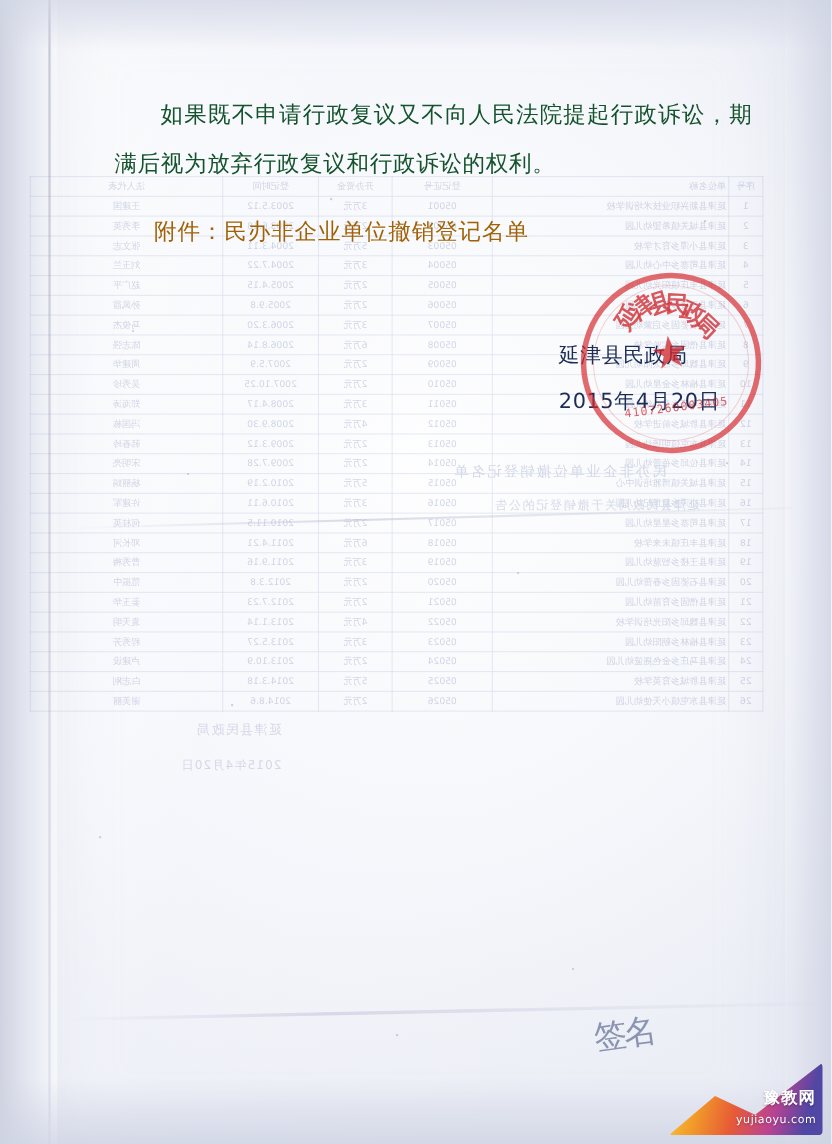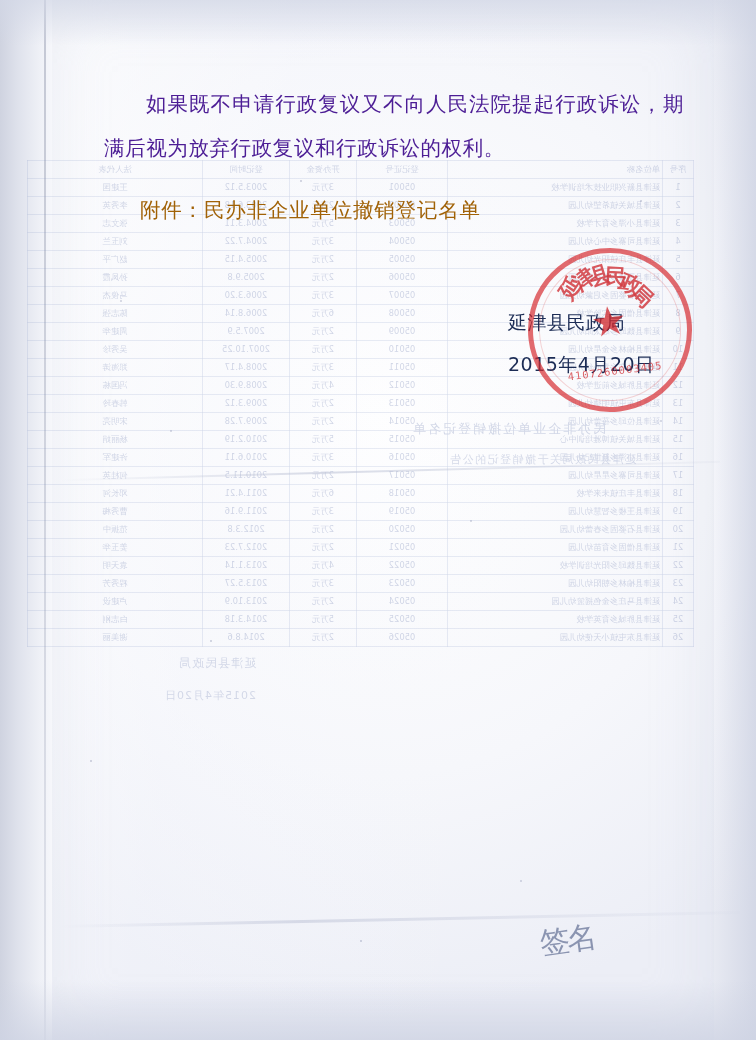--- a/index.html
+++ b/index.html
@@ -92,21 +92,21 @@
     color: #1b2b52;
     font-family: "DejaVu Sans", sans-serif;
   }
   .para {
     position: absolute;
     left: 104px;
     width: 580px;
     font-size: 20.5px;
     line-height: 44px;
     letter-spacing: 0.6px;
-    color: #4c1d95;
+    color: #14532d;
     text-align: justify;
   }
   .para1 { top: 82px; text-indent: 42px; }
   .attach {
     position: absolute;
     left: 104px;
     top: 196px;
     font-size: 20.5px;
     letter-spacing: 0.8px;
     text-indent: 36px;
@@ -581,20 +581,25 @@
       </div>
     <div class="seal-code">4107260003405</div>
   </div>
 
   <div class="handsign">签名</div>
 
   <div class="top-shadow"></div>
   <div class="right-shadow"></div>
   <div class="bottom-shadow"></div>
 
+  <div class="watermark">
+    <div class="wm-swoosh"></div>
+    <div class="wm-text">豫教网</div>
+    <div class="wm-sub">yujiaoyu.com</div>
+  </div>
 
 <div class="speck" style="left: 120px; top: 300px; width: 2px; height: 2px;"></div>
     <div class="speck" style="left: 300px; top: 180px; width: 1.5px; height: 1.5px;"></div>
     <div class="speck" style="left: 470px; top: 520px; width: 2px; height: 2px;"></div>
     <div class="speck" style="left: 210px; top: 640px; width: 1.5px; height: 1.5px;"></div>
     <div class="speck" style="left: 660px; top: 420px; width: 2px; height: 2px;"></div>
     <div class="speck" style="left: 90px; top: 760px; width: 1.5px; height: 1.5px;"></div>
     <div class="speck" style="left: 520px; top: 880px; width: 2px; height: 2px;"></div>
     <div class="speck" style="left: 360px; top: 940px; width: 1.5px; height: 1.5px;"></div>
     <div class="speck" style="left: 640px; top: 200px; width: 1.5px; height: 1.5px;"></div>

